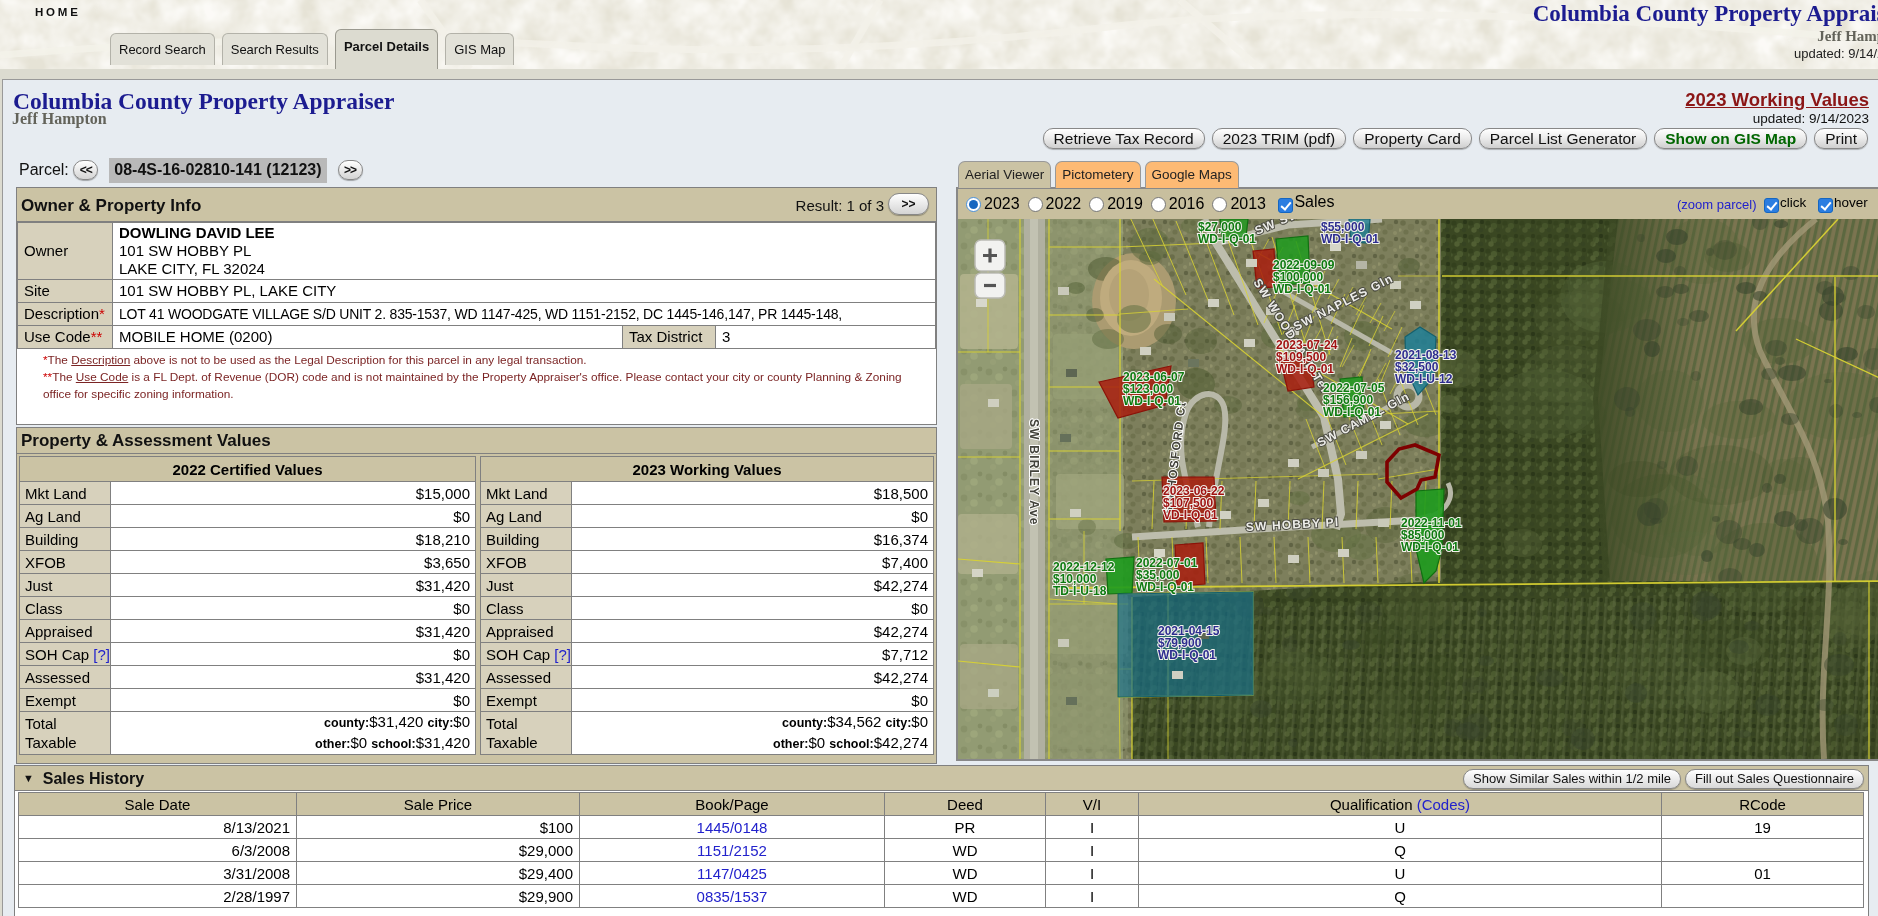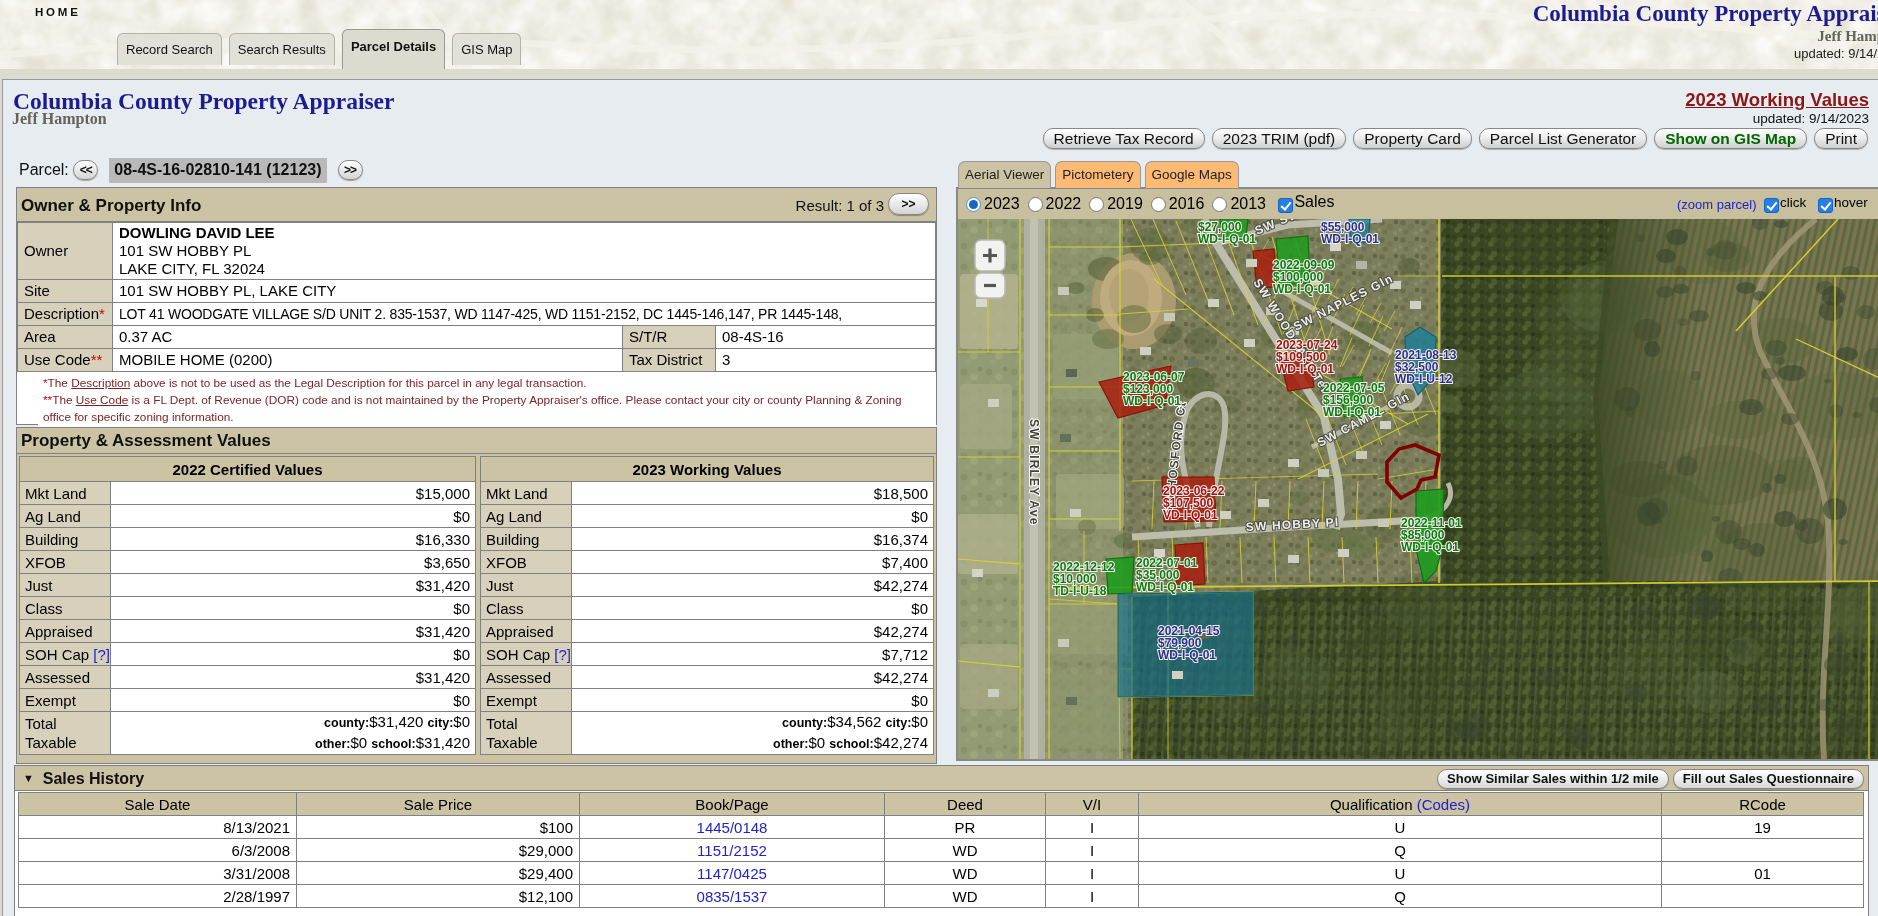--- a/index.html
+++ b/index.html
@@ -4,21 +4,21 @@
 <style>
 * { margin:0; padding:0; box-sizing:border-box; }
 html,body { width:1878px; height:916px; overflow:hidden; }
 body { font-family:"Liberation Sans", sans-serif; font-size:15px; background:#dcdbd0; position:relative; }
 #header { position:absolute; left:0; top:0; width:1878px; height:69px; background:#fef9c3; overflow:hidden; }
 #home { position:absolute; left:35px; top:6px; font-weight:bold; font-size:11.5px; letter-spacing:2.8px; color:#111; z-index:5;}
 #toptitle { position:absolute; right:-28px; top:1px; text-align:right; z-index:5; width:600px;}
 #toptitle .t1 { font-family:"Liberation Serif", serif; font-weight:bold; font-size:23px; color:#1c1c90; }
 #toptitle .t2 { font-family:"Liberation Serif", serif; font-weight:bold; font-size:15px; color:#63635a; margin-top:1px;}
 #toptitle .t3 { font-size:13px; color:#222; margin-top:1px;}
-.tabs { position:absolute; left:117px; top:29px; z-index:6; }
+.tabs { position:absolute; left:110px; top:29px; z-index:6; }
 .tab { display:inline-block; height:32px; line-height:31px; padding:0 8px; background:#e2e1d8; border:1px solid #b3b2a9; border-bottom:none; border-radius:6px 6px 0 0; font-size:13px; color:#111; margin-right:7px; vertical-align:bottom; margin-bottom:4px;}
 .tab.active { background:#dcdbd0; font-weight:bold; height:40px; line-height:34px; border-color:#9a998f; margin-bottom:0; }
 #strip { position:absolute; left:0; top:69px; width:1878px; height:10px; background:#dcdbd0; }
 #main { position:absolute; left:2px; top:79px; width:1876px; height:837px; background:#e7ecf1; border-top:1px solid #999; border-left:1px solid #999; }
 #pagetitle { position:absolute; left:10px; top:8px; font-family:"Liberation Serif", serif; font-weight:bold; font-size:23.5px; color:#1c1c90; letter-spacing:0px;}
 #pageauthor { position:absolute; left:9px; top:30px; font-family:"Liberation Serif", serif; font-weight:bold; font-size:16px; color:#63635a;}
 #wv { position:absolute; right:9px; top:9px; font-weight:bold; font-size:18.5px; color:#8b1616; text-decoration:underline; }
 #wvupd { position:absolute; right:9px; top:31px; font-size:13.5px; color:#111; }
 .btnrow { position:absolute; top:48px; right:10px; white-space:nowrap; }
 .pbtn { display:inline-block; height:21px; line-height:19px; padding:0 10px; border:1px solid #888; border-radius:10px; background:linear-gradient(#ffffff,#ededed 45%,#cfcfcf); font-size:15.5px; color:#111; margin-left:7px; text-align:center; box-shadow:0 1px 1px rgba(0,0,0,.25);}
@@ -50,21 +50,21 @@
 #pabox td.v { text-align:right; }
 #pabox tr.tt td { height:41px; line-height:19px;}
 .small { font-size:12.5px; font-weight:bold; }
 
 #salesbox { left:11px; top:685px; width:1855px; height:160px; background:#fff; }
 #salesbox .boxhdr { padding:4px 4px 3px 8px; font-size:16px; }
 #salesbox table { border-collapse:collapse; font-size:15px; margin:1px 0 0 3px;}
 #salesbox th { background:#cbc3a4; border:1px solid #808080; font-weight:normal; font-size:15px; height:23px;}
 #salesbox td { border:1px solid #808080; height:23px; padding:0 6px; text-align:center;}
 .blue { color:#2222cc; }
-#salesbtns { position:absolute; right:4px; top:3px; font-weight:bold;}
+#salesbtns { position:absolute; right:4px; top:3px; font-weight:normal;}
 .sbtn { display:inline-block; height:20px; line-height:18px; padding:0 9px; border:1px solid #888; border-radius:10px; background:linear-gradient(#ffffff,#d8d8d8); font-size:13px; margin-left:4px; box-shadow:0 1px 1px rgba(0,0,0,.25);}
 
 
 #viewtabs { position:absolute; left:955px; top:81px; z-index:3;}
 .vtab { display:inline-block; height:27px; line-height:26px; padding:0 6px; background:#fdba74; border:1px solid #999; border-bottom:none; border-radius:7px 7px 0 0; font-size:13.5px; color:#222; margin-right:4px; vertical-align:bottom;}
 .vtab.active { background:#cbc3a4; }
 #viewerbox { position:absolute; left:953px; top:107px; width:932px; height:574px; border:2px solid #888; background:#c8bf9e; }
 #mapctl { height:30px; background:#c8bf9e; position:relative; font-size:16px; line-height:30px;}
 .radio { display:inline-block; width:15px; height:15px; border-radius:50%; background:#fff; border:1px solid #777; vertical-align:-3px; margin:0 3px 0 8px; position:relative;}
 .radio.sel { border-color:#4a90d9; }
@@ -128,26 +128,20 @@
           </tr>
       <tr>
             <td class="l" style="height:23px;">Site</td>
             <td colspan="3">101 SW HOBBY PL, LAKE CITY</td>
           </tr>
       <tr>
             <td class="l" style="height:23px;">Description<span class="red">*</span></td>
             <td colspan="3" style="white-space:nowrap;font-size:14px;letter-spacing:-0.2px;">LOT 41 WOODGATE VILLAGE S/D UNIT 2. 835-1537, WD 1147-425, WD 1151-2152, DC 1445-146,147, PR 1445-148,</td>
           </tr>
       <tr>
-            <td class="l" style="height:23px;">Area</td>
-            <td>0.37 AC</td>
-            <td class="l">S/T/R</td>
-            <td>08-4S-16</td>
-          </tr>
-      <tr>
             <td class="l" style="height:23px;">Use Code<span class="red">**</span></td>
             <td>MOBILE HOME (0200)</td>
             <td class="l">Tax District</td>
             <td>3</td>
           </tr>
     </tbody>
       </table>
     <div id="ownerfoot"><span class="red">*</span>The <u>Description</u> above is not to be used as the Legal Description for this parcel in any legal transaction.<br><span class="red">**</span>The <u>Use Code</u> is a FL Dept. of Revenue (DOR) code and is not maintained by the Property Appraiser's office. Please contact your city or county Planning &amp; Zoning office for specific zoning information.</div>
   </div>
 
@@ -166,21 +160,21 @@
         <tr>
               <td class="l">Mkt Land</td>
               <td class="v">$15,000</td>
             </tr>
         <tr>
               <td class="l">Ag Land</td>
               <td class="v">$0</td>
             </tr>
         <tr>
               <td class="l">Building</td>
-              <td class="v">$16,330</td>
+              <td class="v">$18,210</td>
             </tr>
         <tr>
               <td class="l">XFOB</td>
               <td class="v">$3,650</td>
             </tr>
         <tr>
               <td class="l">Just</td>
               <td class="v">$31,420</td>
             </tr>
         <tr>
@@ -313,21 +307,21 @@
             <td style="text-align:right;">3/31/2008</td>
             <td style="text-align:right;">$29,400</td>
             <td class="blue">1147/0425</td>
             <td>WD</td>
             <td>I</td>
             <td>U</td>
             <td>01</td>
           </tr>
       <tr>
             <td style="text-align:right;">2/28/1997</td>
-            <td style="text-align:right;">$12,100</td>
+            <td style="text-align:right;">$29,900</td>
             <td class="blue">0835/1537</td>
             <td>WD</td>
             <td>I</td>
             <td>Q</td>
             <td></td>
           </tr>
     </tbody>
       </table>
   </div>
 

